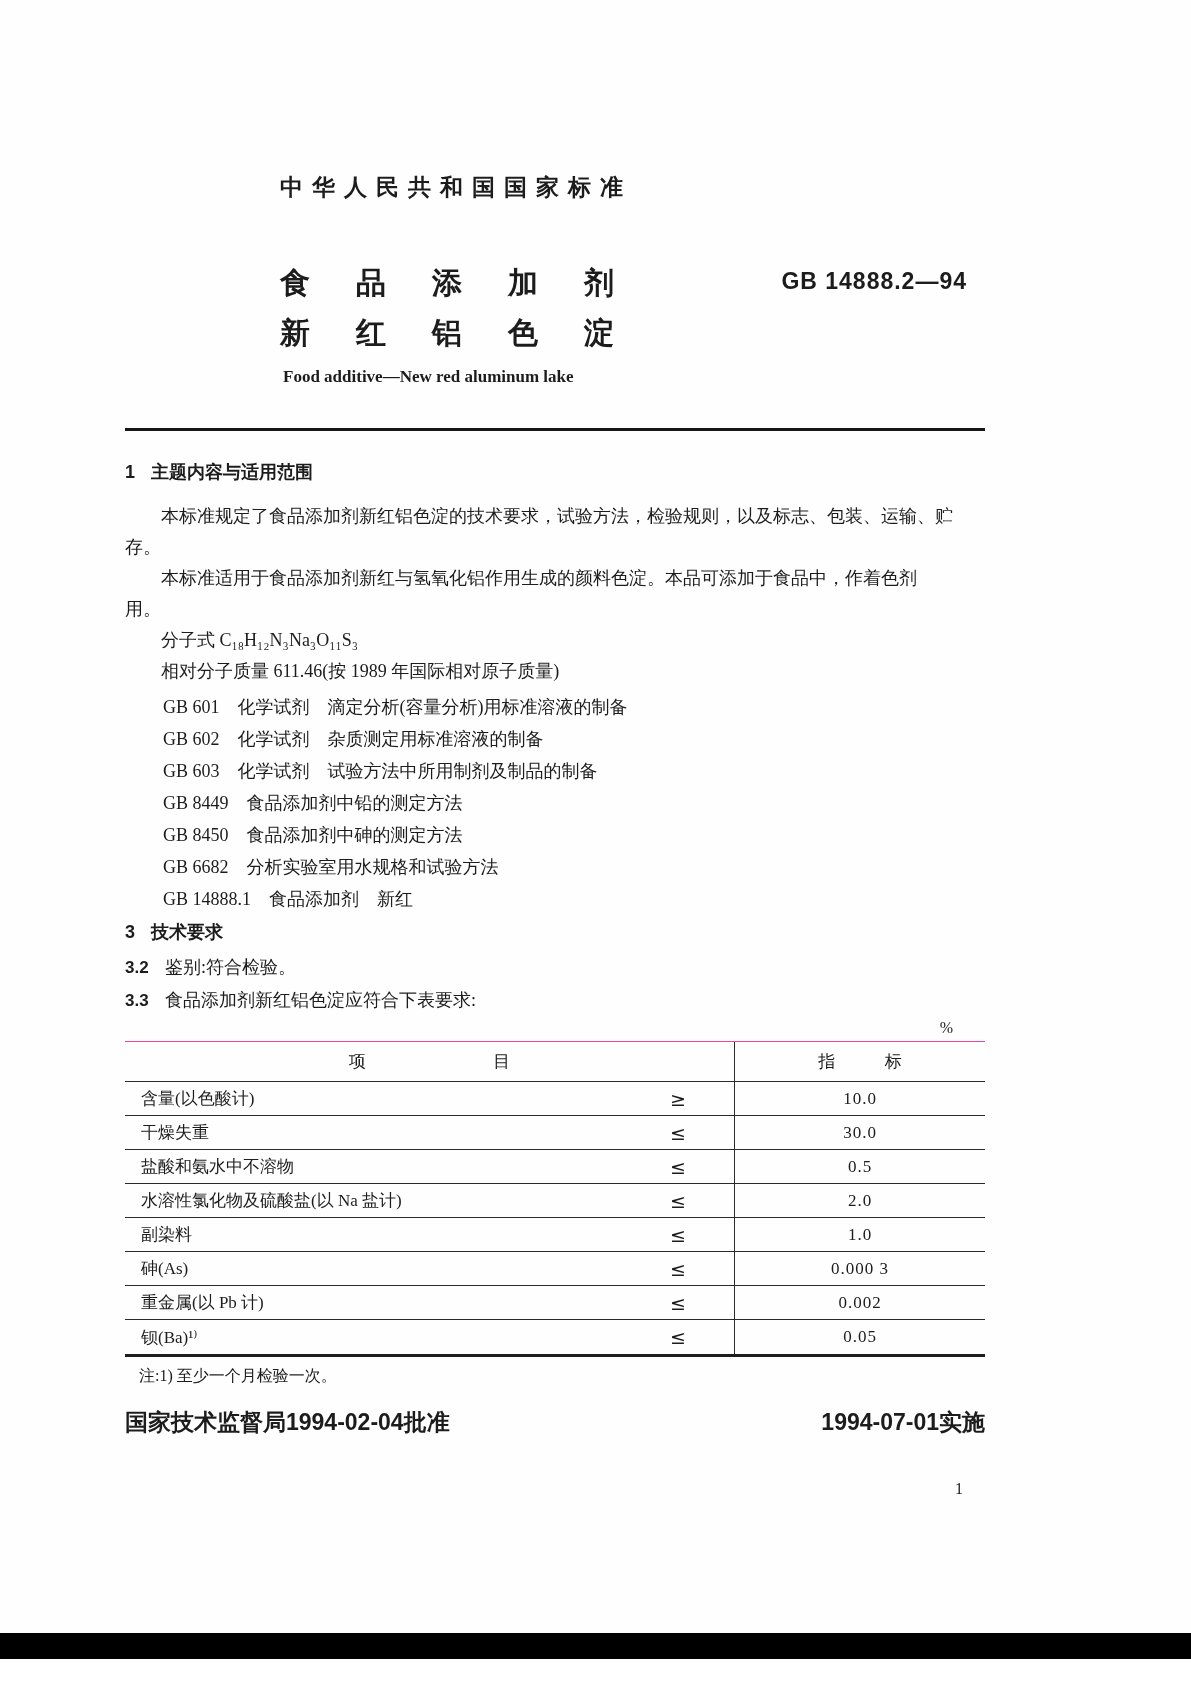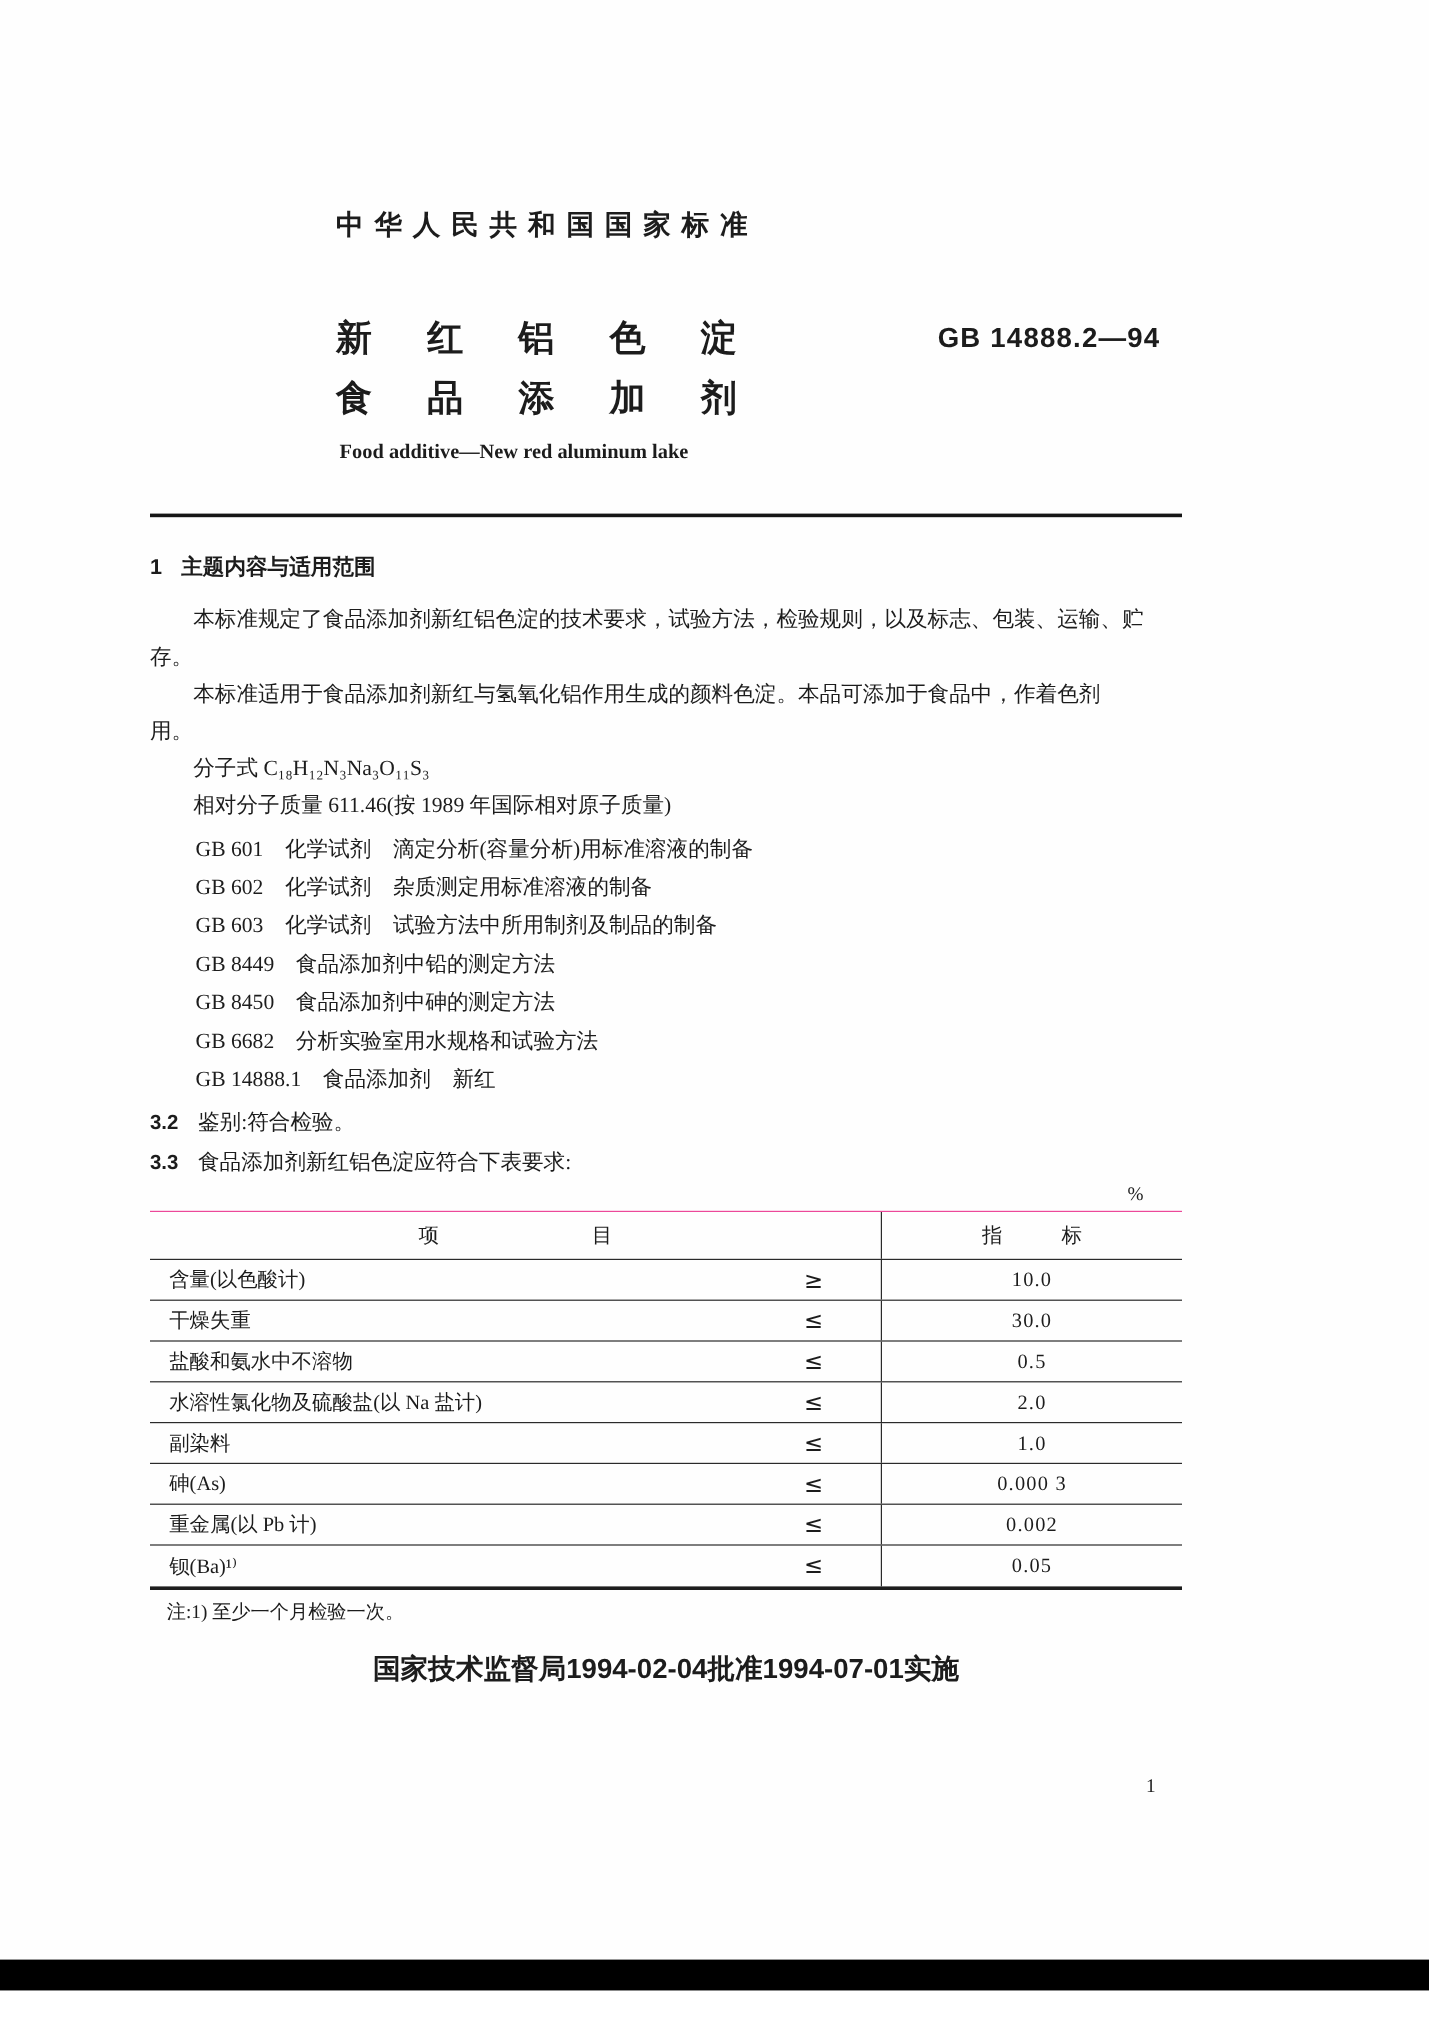--- a/index.html
+++ b/index.html
@@ -155,21 +155,21 @@
     margin-top: 8px;
     padding-left: 14px;
     font-size: 16px;
     line-height: 22px;
   }
 
   
   .footer-row {
     margin-top: 20px;
     display: flex;
-    justify-content: center;
+    justify-content: space-between;
     align-items: baseline;
     font-family: "Liberation Sans", "DejaVu Sans", sans-serif;
     font-weight: 700;
     font-size: 23px;
   }
   .page-num {
     position: absolute;
     left: 955px;
     top: 1480px;
     font-size: 16px;
@@ -186,22 +186,22 @@
 </head>
 <body>
 
 <div class="page">
   <div class="content">
 
     <div class="std-label">中华人民共和国国家标准</div>
 
     <div class="title-row">
       <div class="titles">
+        <div class="title-cn">食品添加剂</div>
         <div class="title-cn">新红铝色淀</div>
-        <div class="title-cn">食品添加剂</div>
       </div>
       <div class="std-number">GB 14888.2—94</div>
     </div>
 
     <div class="title-en">Food additive—New red aluminum lake</div>
 
     <div class="rule"></div>
 
     <div class="h2 h2-s1">
       <span class="h2-num">1</span><span class="h2-text">主题内容与适用范围</span>
@@ -215,20 +215,23 @@
     <div class="refs">
       <p class="ref">GB 601　化学试剂　滴定分析(容量分析)用标准溶液的制备</p>
       <p class="ref">GB 602　化学试剂　杂质测定用标准溶液的制备</p>
       <p class="ref">GB 603　化学试剂　试验方法中所用制剂及制品的制备</p>
       <p class="ref">GB 8449　食品添加剂中铅的测定方法</p>
       <p class="ref">GB 8450　食品添加剂中砷的测定方法</p>
       <p class="ref">GB 6682　分析实验室用水规格和试验方法</p>
       <p class="ref">GB 14888.1　食品添加剂　新红</p>
     </div>
 
+    <div class="h2 h2-s3">
+      <span class="h2-num">3</span><span class="h2-text">技术要求</span>
+    </div>
     <div class="clauses">
       <div class="clause">
         <span class="clause-num">3.2</span>
         <span class="clause-text">鉴别:符合检验。</span>
       </div>
       <div class="clause">
         <span class="clause-num">3.3</span>
         <span class="clause-text">食品添加剂新红铝色淀应符合下表要求:</span>
       </div>
     </div>

